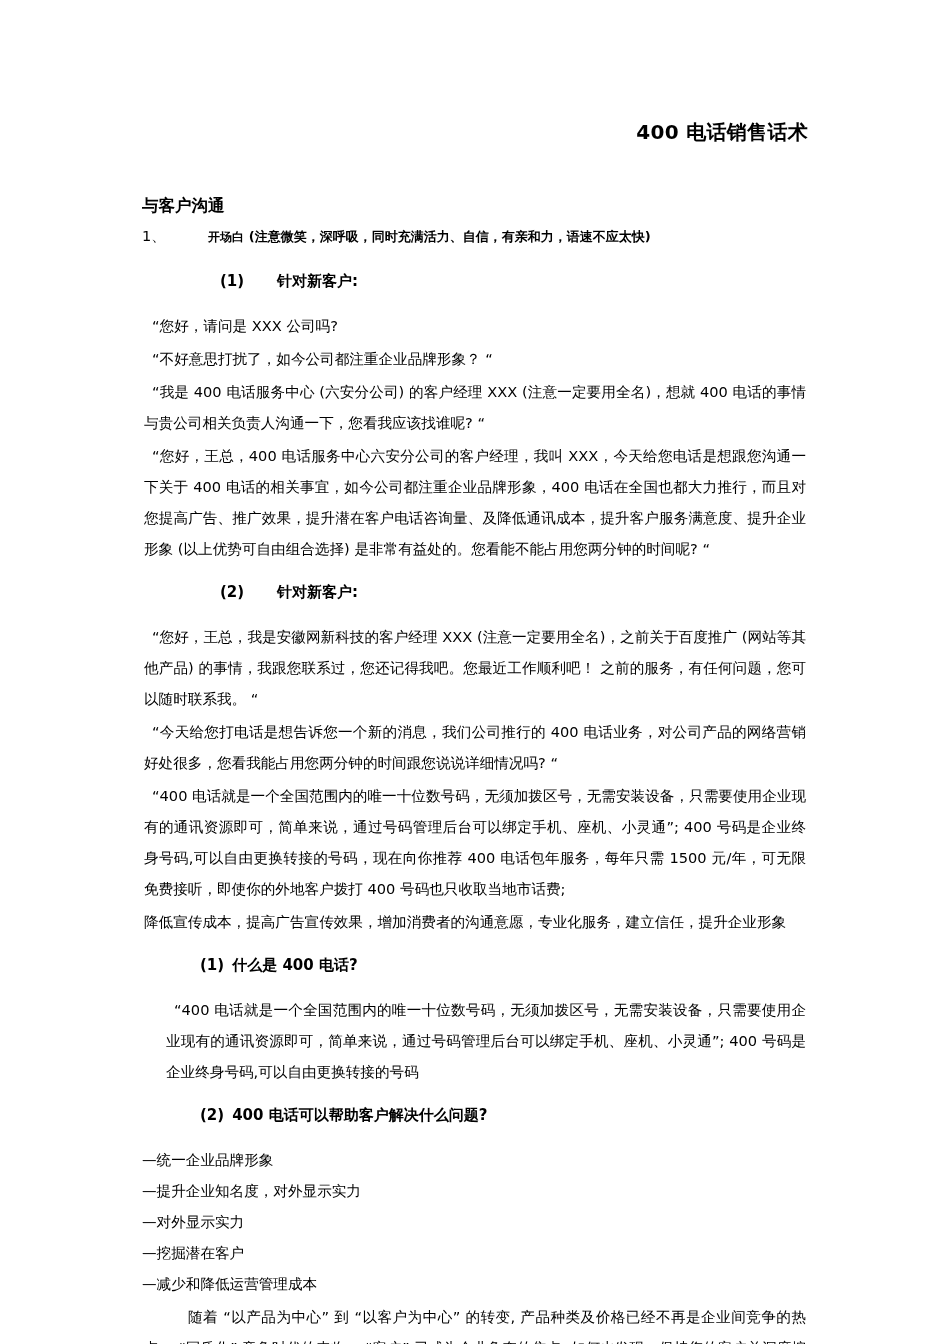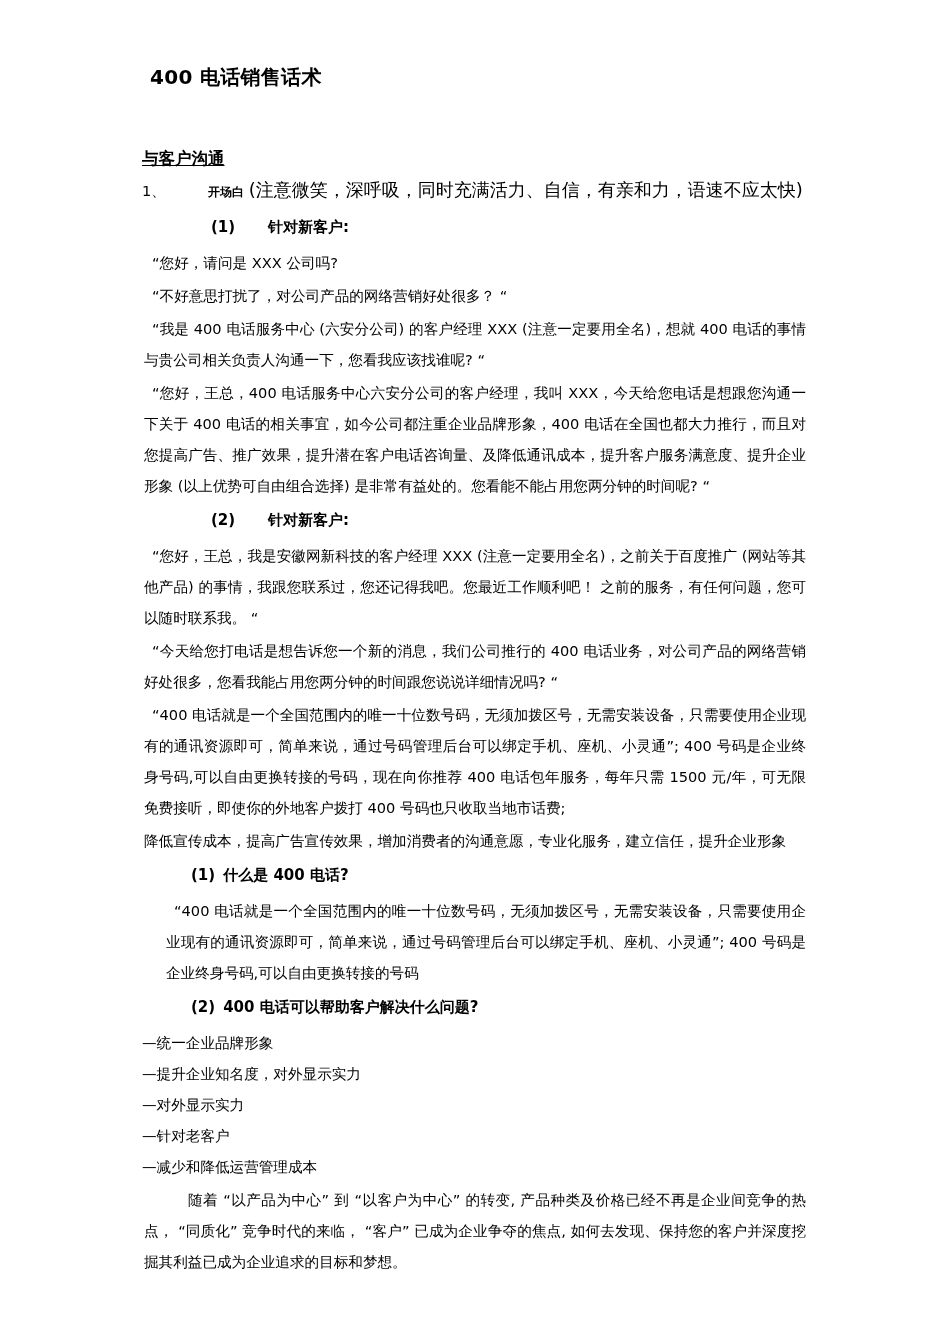--- a/index.html
+++ b/index.html
@@ -23,35 +23,34 @@
     padding: 0;
     overflow: hidden;
   }
   .content {
     position: absolute;
     left: 142px;
     top: 0;
     width: 666px;
   }
   .doc-title {
-    text-align: left;
+    text-align: right;
     font-size: 20px;
     font-weight: bold;
     letter-spacing: 0.3px;
-    margin: 8px;
-    padding-top: 54px;
+    margin: 0;
+    padding-top: 117px;
     line-height: 30px;
   }
   .section-head {
     font-size: 16.5px;
     font-weight: bold;
     margin: 0;
     line-height: 30px;
     padding-top: 44px;
-    text-decoration: underline;
   }
   .numbered-head {
     font-size: 15px;
     margin: 0;
     line-height: 31px;
     white-space: nowrap;
   }
   .numbered-head .num {
     display: inline-block;
     width: 66px;
@@ -60,27 +59,27 @@
   }
   .numbered-head .num.bold {
     font-weight: bold;
     font-size: 15.5px;
   }
   .numbered-head .htext {
     font-weight: bold;
     font-size: 12px;
   }
   .numbered-head .note {
-    font-weight: normal;
-    font-size: 18px;
+    font-weight: bold;
+    font-size: 13px;
   }
   .sub-head {
     font-size: 15px;
     font-weight: bold;
-    margin: 4px;
+    margin: 13px;
     line-height: 31px;
     padding-left: 65px;
     white-space: nowrap;
   }
   .sub-head .sn {
     display: inline-block;
     width: 57px;
   }
   .sub-head.tight {
     padding-left: 45px;
@@ -125,21 +124,21 @@
 
     <p class="numbered-head">
       <span class="num">1、</span><span class="htext">开场白</span> <span class="note">(注意微笑，深呼吸，同时充满活力、自信，有亲和力，语速不应太快)</span>
     </p>
 
     <p class="sub-head">
       <span class="sn">(1)</span><span>针对新客户:</span>
     </p>
 
     <p class="para q">“您好，请问是 XXX 公司吗?</p>
-    <p class="para q">“不好意思打扰了，对公司产品的网络营销好处很多？ “</p>
+    <p class="para q">“不好意思打扰了，如今公司都注重企业品牌形象？ “</p>
     <p class="para q">“我是 400 电话服务中心 (六安分公司) 的客户经理 XXX (注意一定要用全名)，想就 400 电话的事情与贵公司相关负责人沟通一下，您看我应该找谁呢? “</p>
     <p class="para q">“您好，王总，400 电话服务中心六安分公司的客户经理，我叫 XXX，今天给您电话是想跟您沟通一下关于 400 电话的相关事宜，如今公司都注重企业品牌形象，400 电话在全国也都大力推行，而且对您提高广告、推广效果，提升潜在客户电话咨询量、及降低通讯成本，提升客户服务满意度、提升企业形象 (以上优势可自由组合选择) 是非常有益处的。您看能不能占用您两分钟的时间呢? “</p>
 
     <p class="sub-head">
       <span class="sn">(2)</span><span>针对新客户:</span>
     </p>
 
     <p class="para q">“您好，王总，我是安徽网新科技的客户经理 XXX (注意一定要用全名)，之前关于百度推广 (网站等其他产品) 的事情，我跟您联系过，您还记得我吧。您最近工作顺利吧！ 之前的服务，有任何问题，您可以随时联系我。 “</p>
     <p class="para q">“今天给您打电话是想告诉您一个新的消息，我们公司推行的 400 电话业务，对公司产品的网络营销好处很多，您看我能占用您两分钟的时间跟您说说详细情况吗? “</p>
 
@@ -154,19 +153,19 @@
 
     <p class="para indent2">“400 电话就是一个全国范围内的唯一十位数号码，无须加拨区号，无需安装设备，只需要使用企业现有的通讯资源即可，简单来说，通过号码管理后台可以绑定手机、座机、小灵通”; 400 号码是企业终身号码,可以自由更换转接的号码</p>
 
     <p class="sub-head tight">
       <span class="sn">(2)</span><span>400 电话可以帮助客户解决什么问题?</span>
     </p>
 
     <p class="list-line">—统一企业品牌形象</p>
     <p class="list-line">—提升企业知名度，对外显示实力</p>
     <p class="list-line">—对外显示实力</p>
-    <p class="list-line">—针对老客户</p>
+    <p class="list-line">—挖掘潜在客户</p>
     <p class="list-line">—减少和降低运营管理成本</p>
 
     <p class="para firstline">随着 “以产品为中心” 到 “以客户为中心” 的转变, 产品种类及价格已经不再是企业间竞争的热点， “同质化” 竞争时代的来临， “客户” 已成为企业争夺的焦点, 如何去发现、保持您的客户并深度挖掘其利益已成为企业追求的目标和梦想。</p>
 
   </div>
 </div>
 
 </body></html>

